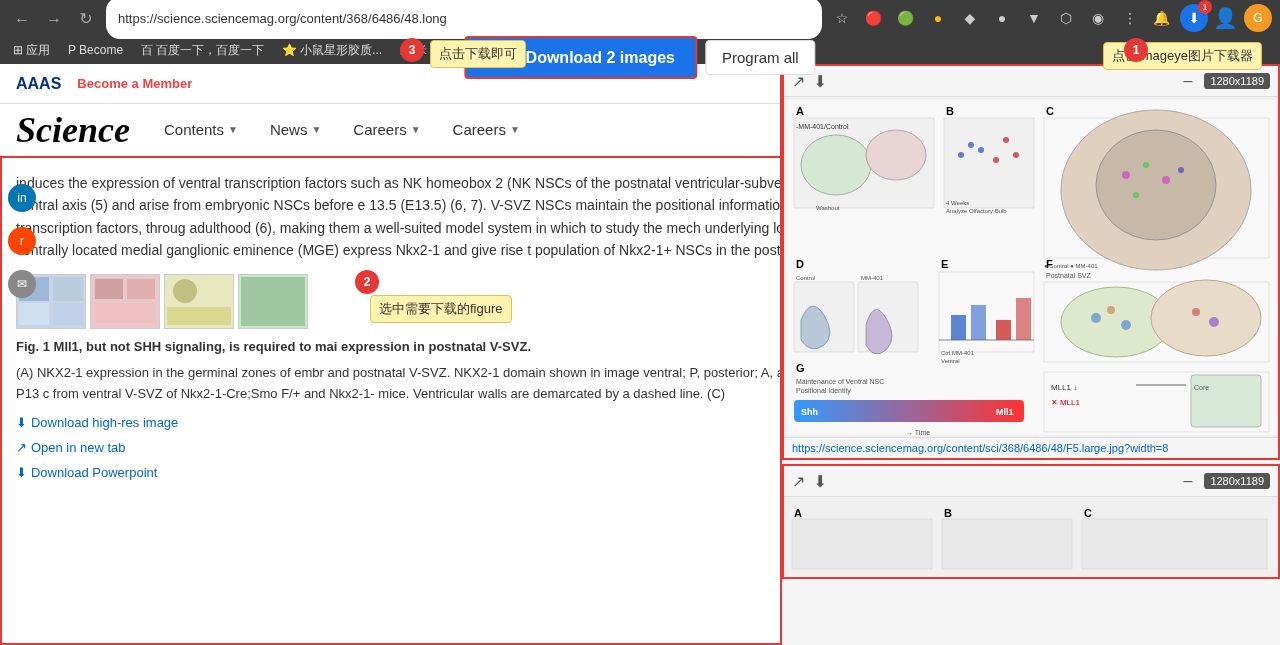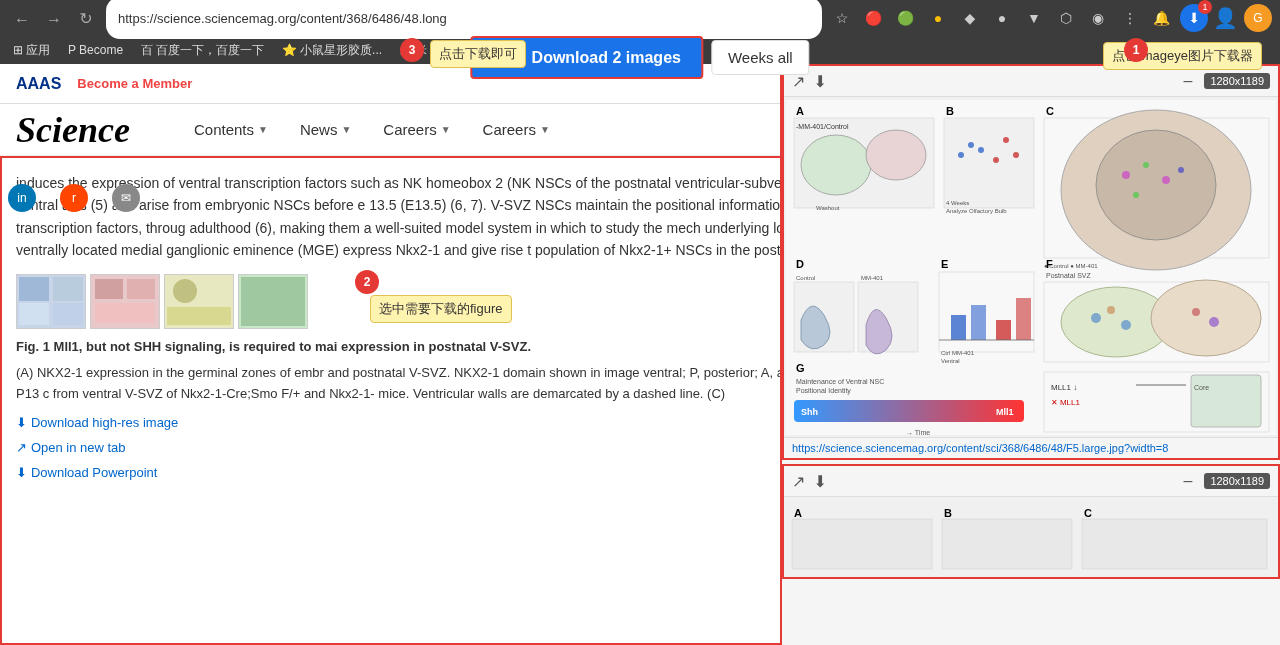--- a/index.html
+++ b/index.html
@@ -26,21 +26,21 @@
     
     .article-content { flex: 1; overflow: hidden; background: #fff; position: relative; }
 
     
     .aaas-header { display: flex; align-items: center; padding: 6px 16px; border-bottom: 1px solid #ddd; background: #fff; height: 40px; }
     .aaas-logo { color: #003087; font-weight: bold; font-size: 16px; margin-right: 16px; }
     .become-member { color: #ef4444; font-size: 13px; font-weight: 600; cursor: pointer; }
 
     
     .site-nav { display: flex; align-items: center; padding: 0 16px; height: 52px; border-bottom: 1px solid #eee; background: #fff; }
-    .science-logo { font-size: 36px; font-style: italic; font-weight: bold; color: #000; margin-right: 48px; font-family: Georgia, serif; }
+    .science-logo { font-size: 36px; font-style: italic; font-weight: bold; color: #000; margin-right: 18px; font-family: Georgia, serif; }
     .nav-links { display: flex; gap: 0; }
     .nav-link { display: flex; align-items: center; gap: 4px; padding: 0 16px; height: 52px; font-size: 15px; color: #333; cursor: pointer; font-weight: 500; border-bottom: none; }
     .nav-arrow { font-size: 10px; color: #666; }
     .nav-right { margin-left: auto; display: flex; align-items: center; gap: 12px; }
     .search-icon-nav { font-size: 18px; cursor: pointer; color: #555; }
 
     
     .article-body { padding: 16px; font-size: 14px; line-height: 1.6; color: #333; max-height: 460px; overflow: hidden; }
     .article-text { margin-bottom: 12px; }
     .fig-title { font-weight: bold; font-size: 13px; }
@@ -79,21 +79,21 @@
     .image-url-bar { background: #f5f5f5; border-top: 1px solid #ddd; padding: 4px 8px; font-size: 11px; color: #0066cc; white-space: nowrap; overflow: hidden; text-overflow: ellipsis; }
 
     .second-image-card { border: 2px solid #e53935; margin-top: 4px; background: #fff; }
     .second-image-preview { width: 100%; height: 80px; background: #f0f0f0; }
 
     
     .right-sidebar { width: 30px; background: #2d2d2d; display: flex; flex-direction: column; align-items: center; padding-top: 8px; gap: 8px; }
     .sidebar-icon { color: #aaa; font-size: 14px; cursor: pointer; }
 
     
-    .social-icons { position: absolute; left: 8px; top: 120px; display: flex; gap: 24px; z-index: 10; }
+    .social-icons { position: absolute; left: 8px; top: 120px; display: flex; flex-direction: column; gap: 15px; z-index: 10; }
     .social-icon { width: 28px; height: 28px; border-radius: 50%; display: flex; align-items: center; justify-content: center; font-size: 12px; color: white; cursor: pointer; }
     .si-linkedin { background: #0077b5; }
     .si-reddit { background: #ff4500; }
     .si-email { background: #888; }
 
     
     .article-overlay-box { position: absolute; top: 92px; left: 0; right: 0; bottom: 0; border: 2px solid #e53935; pointer-events: none; z-index: 50; }
   </style>
 </head>
 <body>
@@ -377,21 +377,21 @@
     <div class="sidebar-icon" style="color:#aaa; font-size:9px; writing-mode:vertical-rl; text-orientation:mixed; letter-spacing:1px;">TONGJI</div>
     <div class="sidebar-icon" style="color:#aaa; font-size:9px; writing-mode:vertical-rl;">VERSITY</div>
   </div>
 </div>
 
 <div class="download-toolbar" style="position:fixed; top:36px; left:50%; transform:translateX(-50%); z-index:500;">
   <button class="download-btn">
     <span>⬇</span>
     <span>⬇ Download 2 images</span>
   </button>
-  <button class="select-all-btn">Weeks all</button>
+  <button class="select-all-btn">Program all</button>
 </div>
 
 <div class="tooltip-bubble click-tip" style="position:fixed; top:40px; left:430px; z-index:600;">点击下载即可</div>
 <div class="tooltip-bubble select-tip" style="position:fixed; top:295px; left:370px; z-index:600;">选中需要下载的figure</div>
 <div class="tooltip-bubble imageye-tip" style="position:fixed; top:42px; right:18px; z-index:600;">点击Imageye图片下载器</div>
 
 <div class="circle-badge badge-3" style="position:fixed; top:38px; left:400px; z-index:700;">3</div>
 <div class="circle-badge badge-2" style="position:fixed; top:270px; left:355px; z-index:700;">2</div>
 <div class="circle-badge badge-1" style="position:fixed; top:38px; right:132px; z-index:700;">1</div>
 

